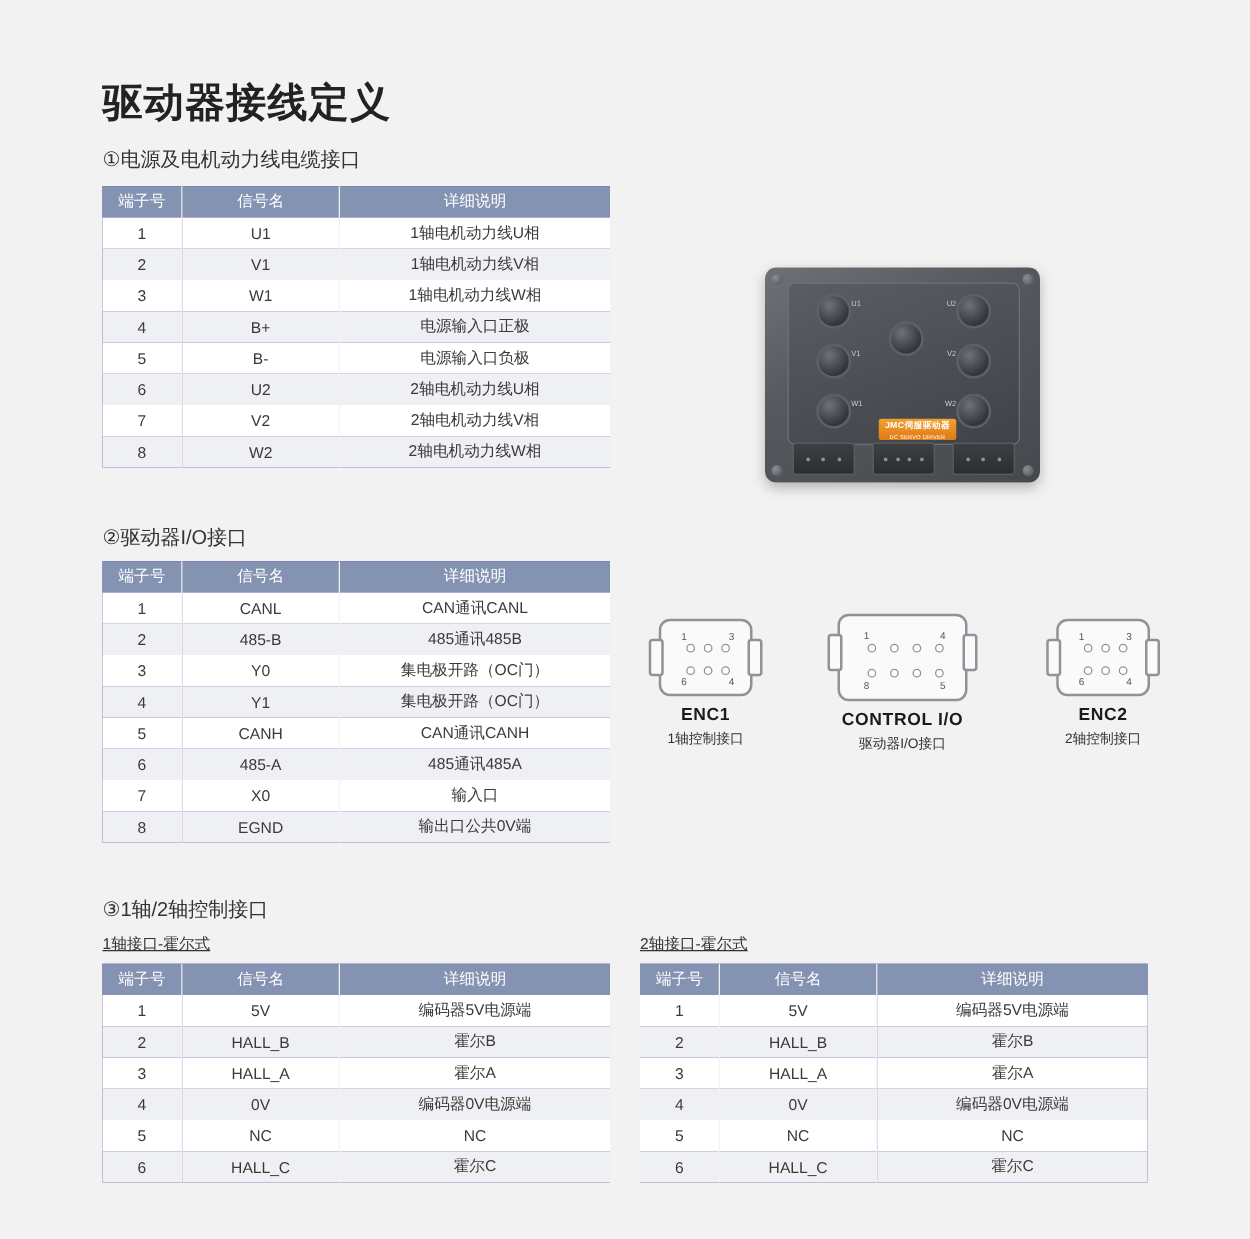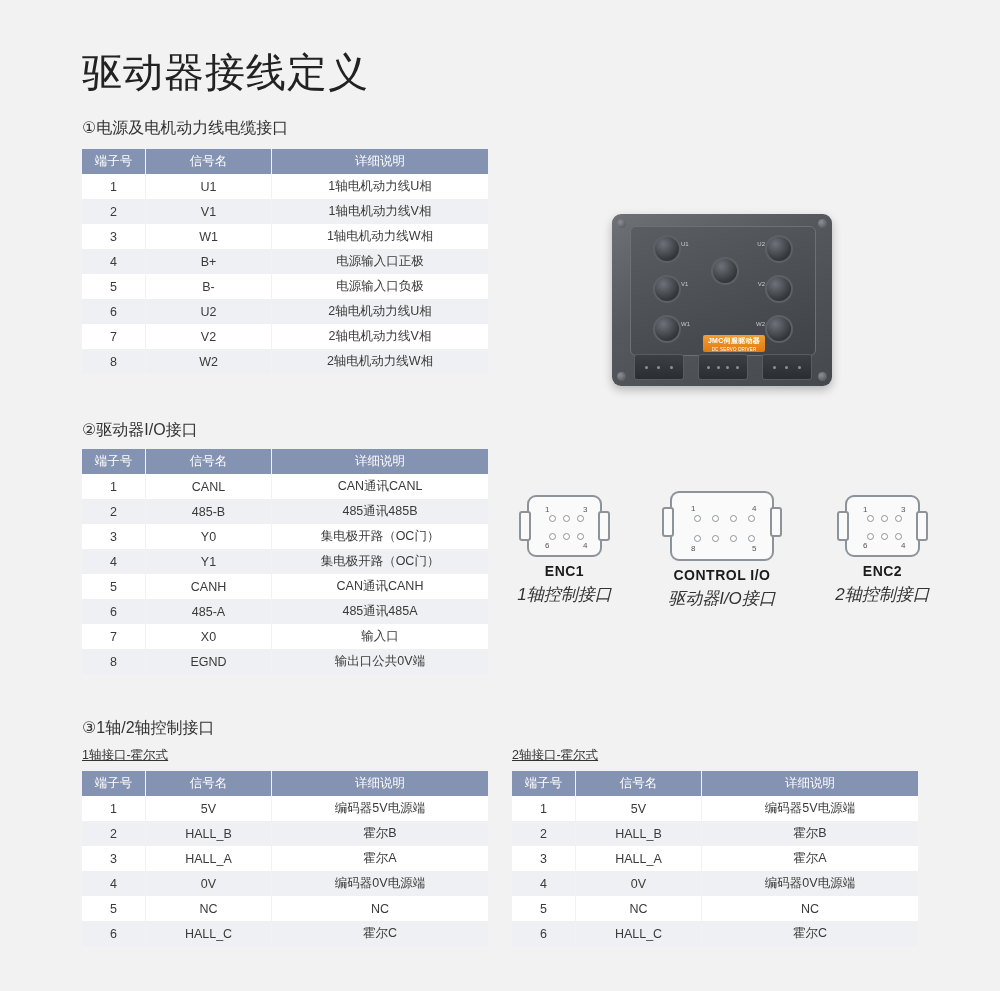--- a/index.html
+++ b/index.html
@@ -9,22 +9,22 @@
     font-family:"Liberation Sans","DejaVu Sans",sans-serif;
     color:#333;
     position:relative;
     overflow:hidden;
   }
   .page{
     position:absolute;
     left:0;top:0;width:1000px;height:991px;
   }
   .title{
-    position:absolute;left:82px;top:45px;
-    font-size:40px;font-weight:normal;color:#222;letter-spacing:1px;
+    position:absolute;left:82px;top:61px;
+    font-size:32px;font-weight:bold;color:#222;letter-spacing:1px;
   }
   .model{
     position:absolute;left:82px;top:88px;
     font-size:21px;color:#4a6da7;letter-spacing:1px;font-weight:normal;
   }
   .sec-head{
     font-size:16px;color:#333;margin:0;
   }
   .sec1-head{position:absolute;left:82px;top:118px;}
   .sec2-head{position:absolute;left:82px;top:420px;}
@@ -142,21 +142,21 @@
   }
   .conn-shape:before,.conn-shape:after{
     content:"";position:absolute;top:14px;width:8px;height:26px;
     background:#fafafa;border:2.2px solid #8e9399;border-radius:3px;
   }
   .conn-shape:before{left:-10px;}
   .conn-shape:after{right:-10px;}
   .pin{position:absolute;width:7px;height:7px;border-radius:50%;border:1.6px solid #8e9399;background:#fff;box-sizing:border-box;}
   .pnum{position:absolute;font-size:8px;color:#555;}
   .conn-name{font-size:14px;font-weight:bold;color:#1b1b1b;letter-spacing:.5px;margin-top:6px;}
-  .conn-desc{font-size:17px;color:#333;margin-top:4px;font-style:italic;}
+  .conn-desc{font-size:11px;color:#333;margin-top:4px;}
 </style>
 </head>
 <body>
 
 <div class="page">
 
   <div class="title">驱动器接线定义</div>
 
   <div class="sec-head sec1-head">①电源及电机动力线电缆接口</div>
   <table class="t1">

